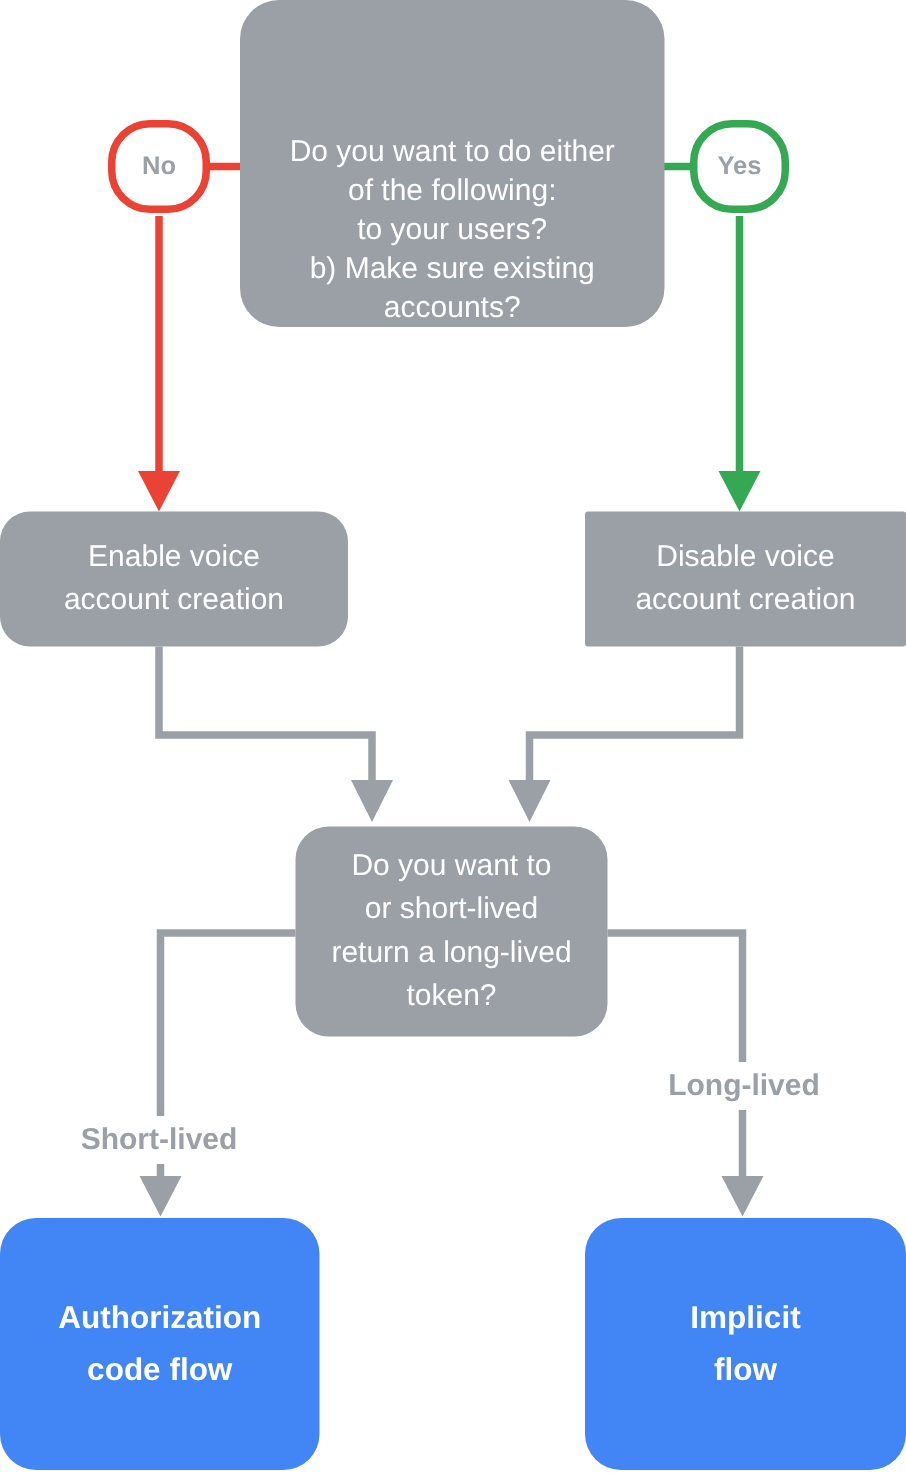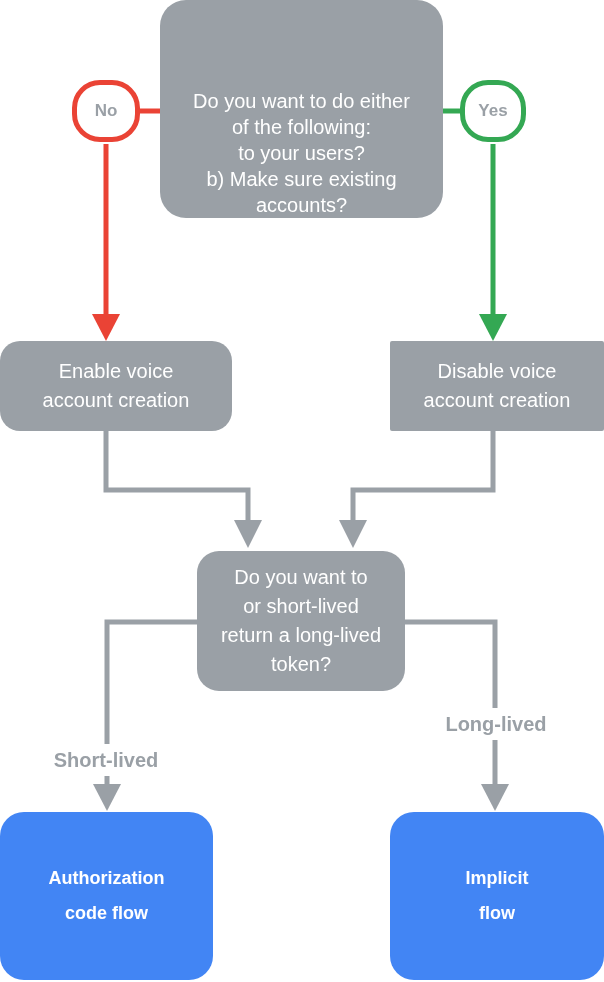--- a/index.html
+++ b/index.html
@@ -30,21 +30,21 @@
   .badge-no{left:72px;top:80px;width:68px;height:62px;border-color:var(--red);}
   .badge-yes{left:460px;top:80px;width:66px;height:62px;border-color:var(--green);}
   .edge-label{
     background:var(--white);color:var(--gray);
     font-size:20px;font-weight:600;line-height:32px;
   }
   .label-short{left:22px;top:708px;width:168px;height:32px;margin-top:36px;}
   .label-long{left:410px;top:708px;width:172px;height:32px;}
   .blue-box{
     background:var(--blue);color:var(--white);
-    font-size:18px;font-weight:bold;line-height:35px;
+    font-size:21px;font-weight:bold;line-height:35px;
   }
   .box-auth{left:0;top:812px;width:213px;height:168px;border-radius:24px;}
   .box-implicit{left:390px;top:812px;width:214px;height:168px;border-radius:24px;}
 </style>
 </head>
 <body>
 
 <div class="canvas">
 
   <svg class="connectors" width="604" height="982" viewBox="0 0 604 982">

